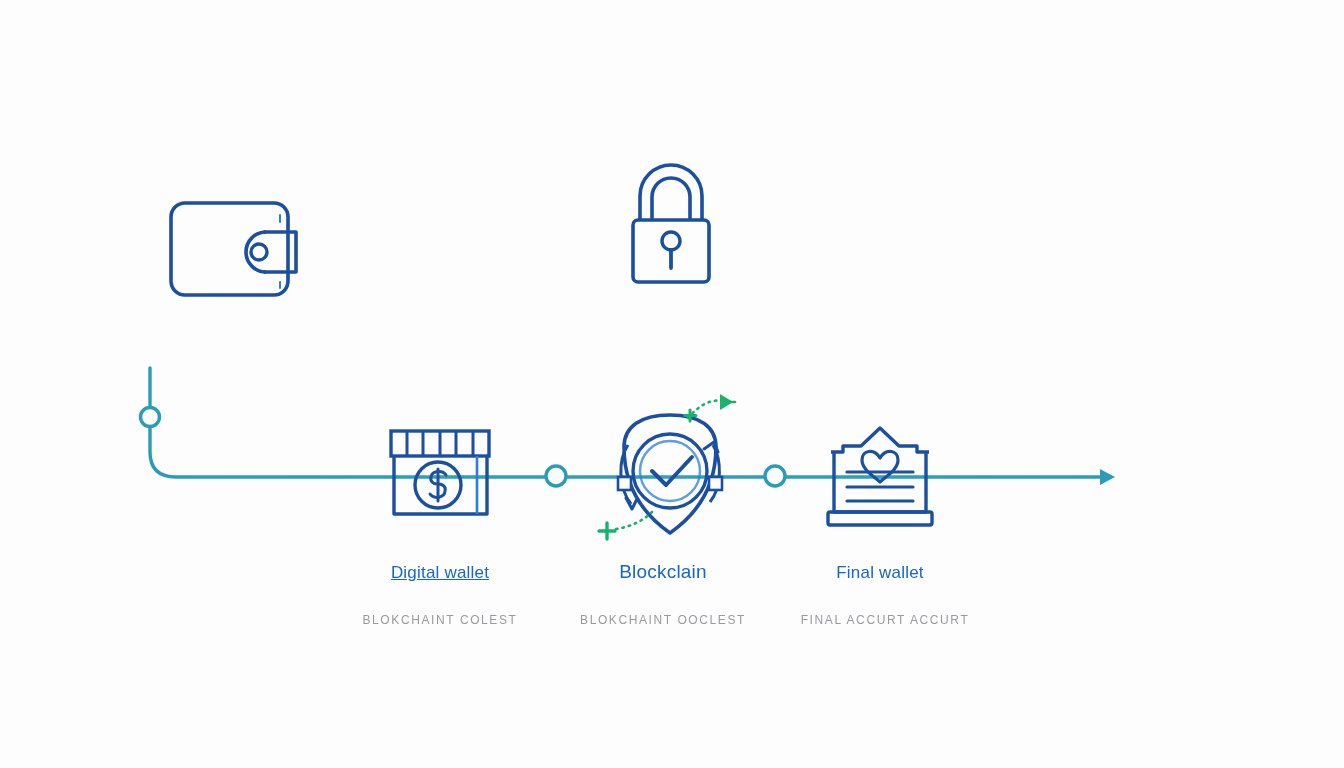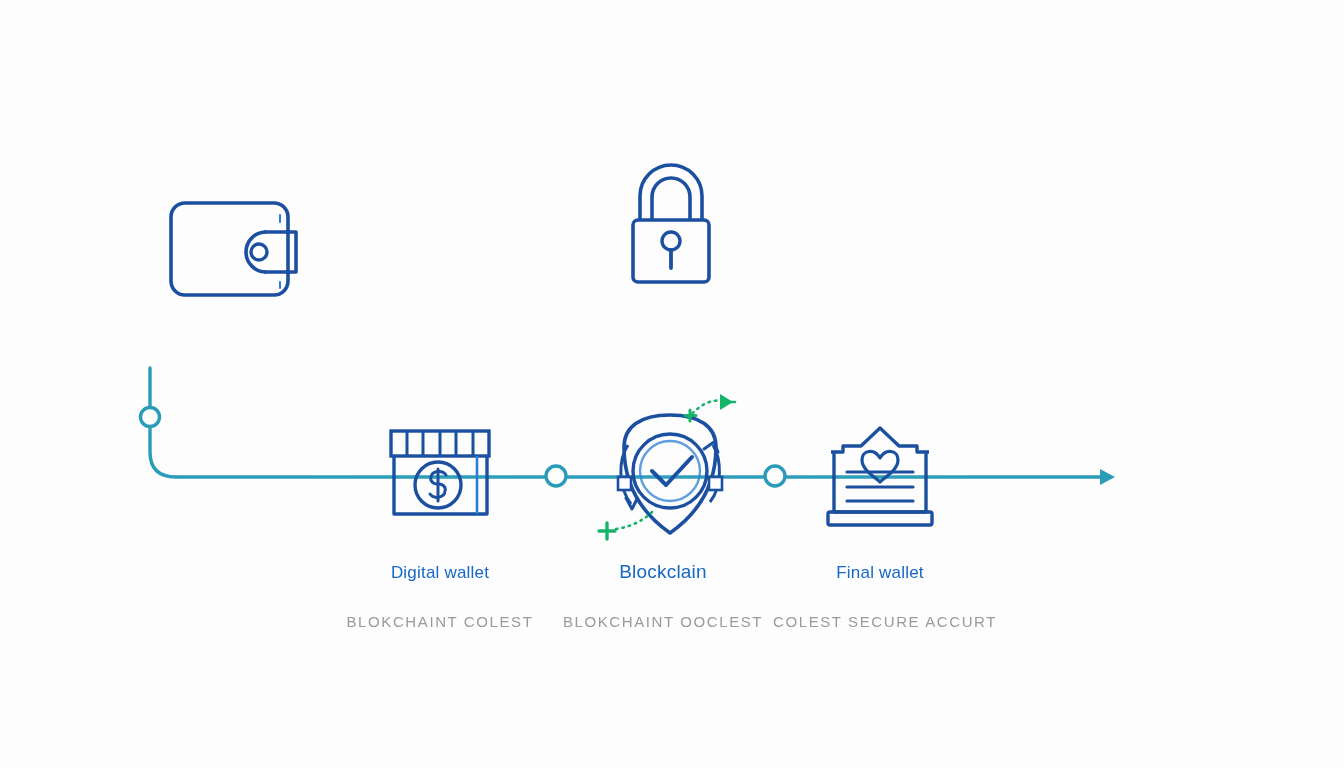--- a/index.html
+++ b/index.html
@@ -33,21 +33,21 @@
     font-weight: 400;
     color: #1668c6;
     letter-spacing: 0.2px;
     white-space: nowrap;
     transform: translateX(-50%);
   }
   .label-sub {
     position: absolute;
     text-align: center;
     font-family: "Liberation Sans", sans-serif;
-    font-size: 15px;
+    font-size: 12px;
     font-weight: 400;
     color: #9a9a9e;
     letter-spacing: 1.6px;
     white-space: nowrap;
     transform: translateX(-50%);
   }
 </style>
 </head>
 <body>
 
@@ -160,22 +160,22 @@
 
     <path d="M880,458 C874,448 862,450 862,460 C862,469 872,475 880,482 C888,475 898,469 898,460 C898,450 886,448 880,458 Z" fill="none" stroke="#1b4fa0" stroke-width="3.2" stroke-linejoin="round"></path>
 
     <line x1="847" y1="472" x2="913" y2="472" stroke="#1b4fa0" stroke-width="3.2" stroke-linecap="round"></line>
     <line x1="847" y1="487" x2="913" y2="487" stroke="#1b4fa0" stroke-width="3.2" stroke-linecap="round"></line>
     <line x1="847" y1="501" x2="913" y2="501" stroke="#1b4fa0" stroke-width="3.2" stroke-linecap="round"></line>
 
     <rect x="828" y="512" width="104" height="13" rx="2" ry="2" fill="none" stroke="#1b4fa0" stroke-width="3.4"></rect>
   </svg>
 
-  <div class="label-step" style="left:440px; top:563px;">Digital wallet</div>
+  <div class="label-step" style="left:440px; top:563px;text-decoration:underline;">Digital wallet</div>
   <div class="label-sub" style="left:440px; top:613px;">BLOKCHAINT COLEST</div>
 
   <div class="label-step" style="left:663px; top:561px; font-size:19px;text-align:right;">Blockclain</div>
   <div class="label-sub" style="left:663px; top:613px;">BLOKCHAINT OOCLEST</div>
 
   <div class="label-step" style="left:880px; top:563px;">Final wallet</div>
-  <div class="label-sub" style="left:885px; top:613px;">COLEST SECURE ACCURT</div>
+  <div class="label-sub" style="left:885px; top:613px;">FINAL ACCURT ACCURT</div>
 
 </div>
 
 </body></html>

